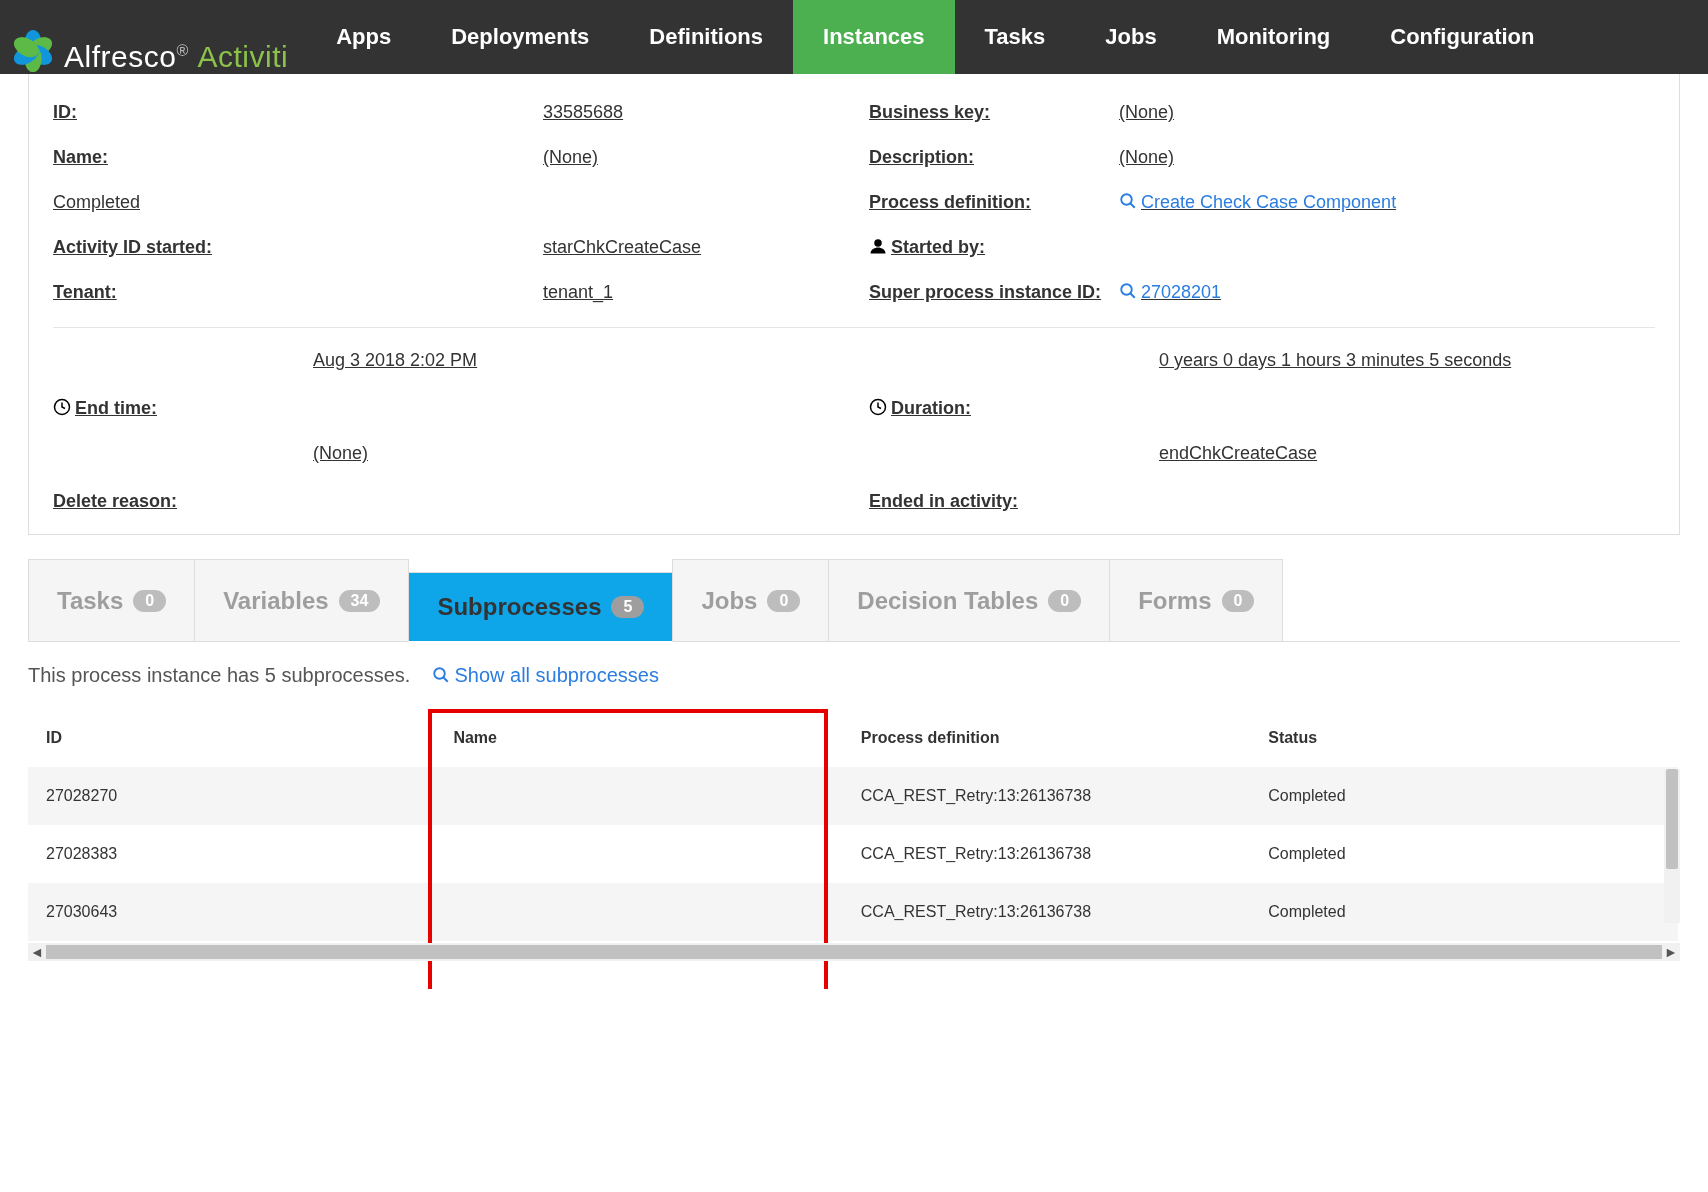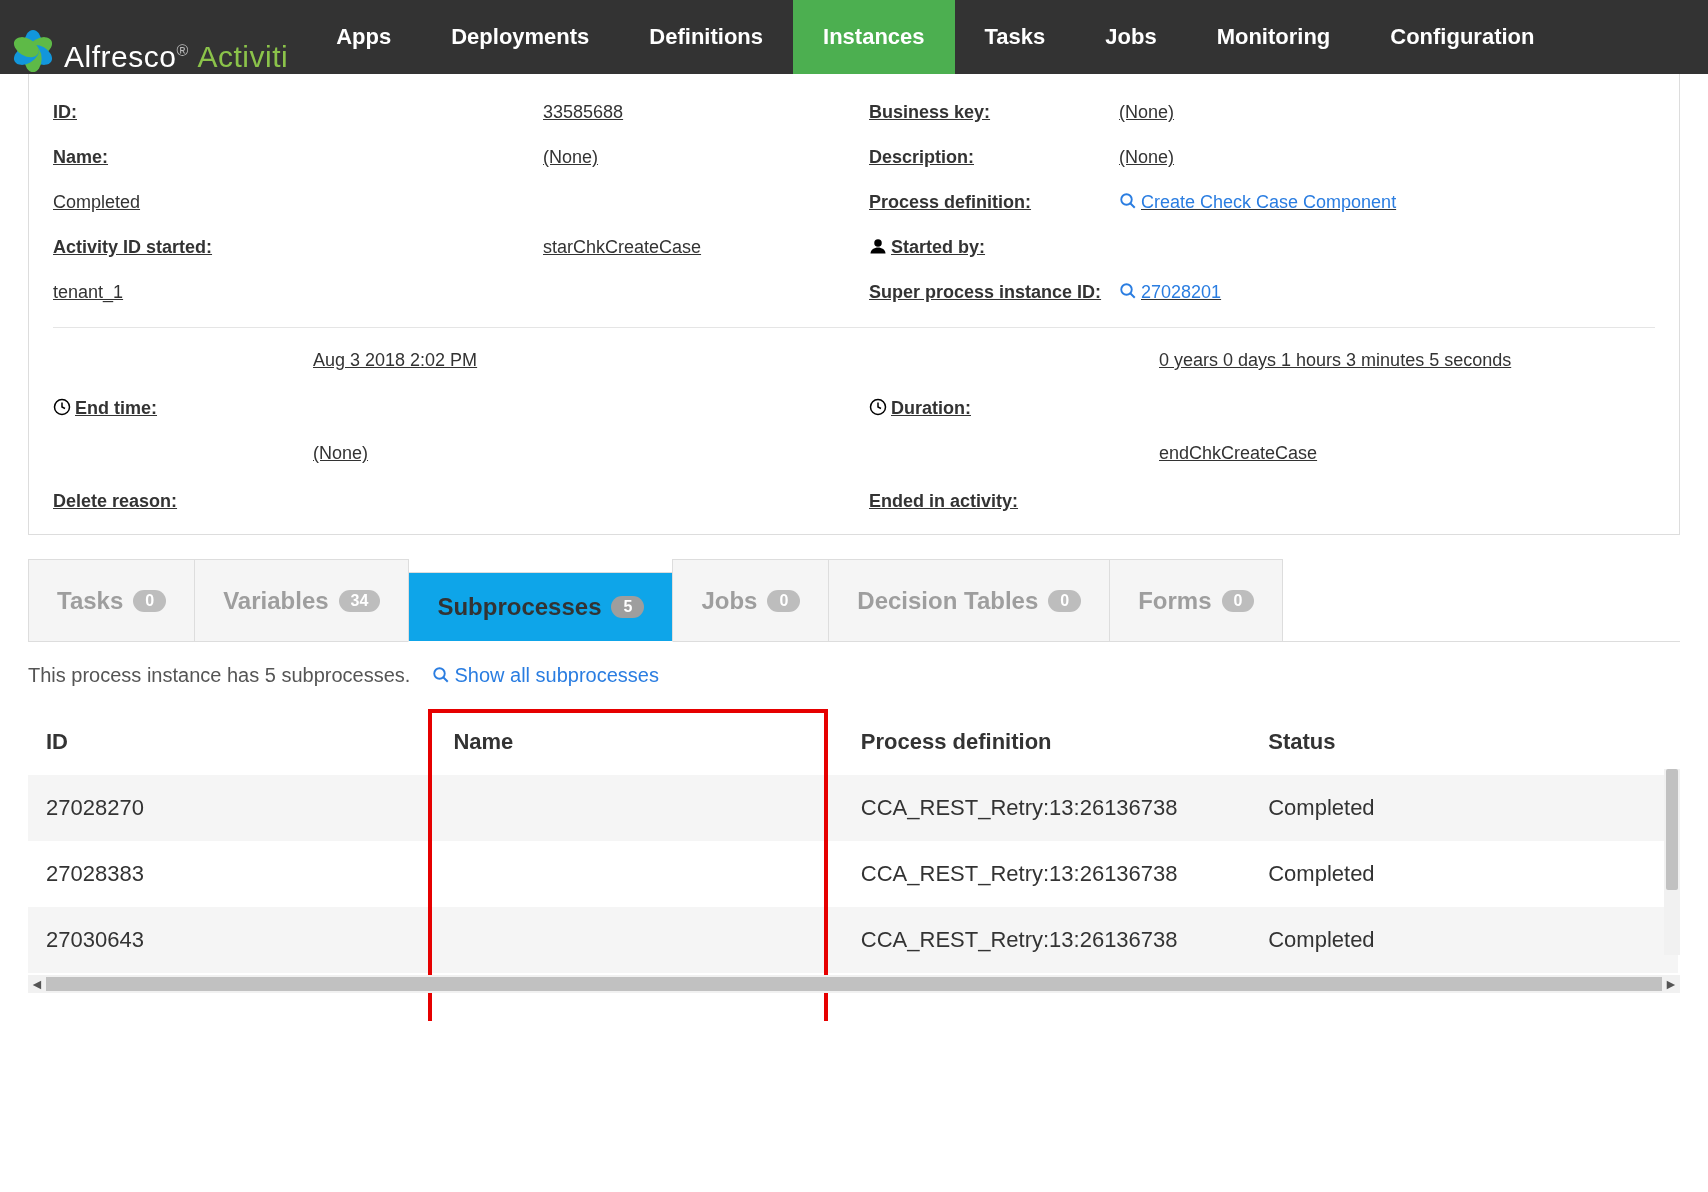--- a/index.html
+++ b/index.html
@@ -150,21 +150,21 @@
     overflow-y: hidden;
     position: relative;
   }
   table.sub {
     border-collapse: collapse;
     width: 1650px;
   }
   table.sub th, table.sub td {
     text-align: left;
     padding: 20px 18px;
-    font-size: 22px;
+    font-size: 16px;
     color: #333;
     font-weight: 400;
   }
   table.sub th { font-weight: 700; }
   table.sub tbody tr:nth-child(odd) { background: #f5f5f5; }
 
   .col-id   { width: 400px; }
   .col-name { width: 400px; }
   .col-pdef { width: 400px; }
   .col-stat { width: 420px; }
@@ -249,20 +249,21 @@
               <span class="value">(None)</span>
             </div>
         <div class="row">
               <span class="value">Completed</span>
             </div>
         <div class="row">
               <span class="label">Activity ID started:</span>
               <span class="value">starChkCreateCase</span>
             </div>
         <div class="row">
+              <span class="label">Tenant:</span>
               <span class="value">tenant_1</span>
             </div>
       </div>
       <div class="col col-right">
         <div class="row">
               <span class="label">Business key:</span>
               <span class="value">(None)</span>
             </div>
         <div class="row">
               <span class="label">Description:</span>

